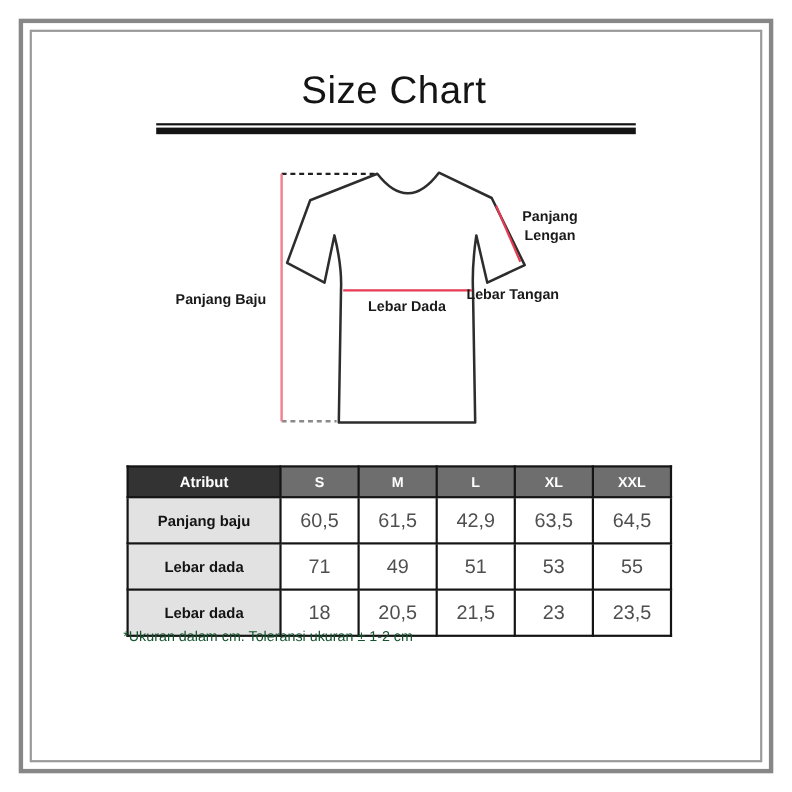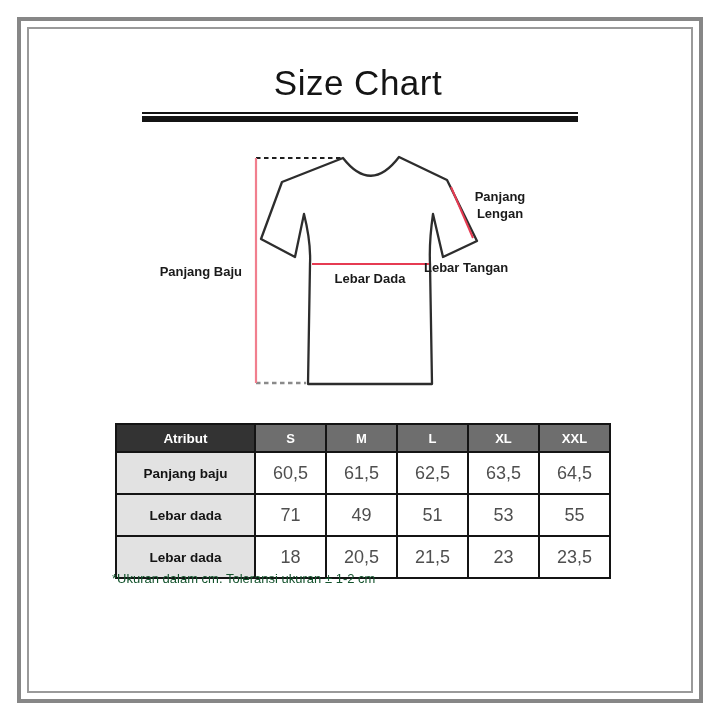--- a/index.html
+++ b/index.html
@@ -167,21 +167,21 @@
         <th class="th-size">L</th>
         <th class="th-size">XL</th>
         <th class="th-size">XXL</th>
       </tr>
     </thead>
     <tbody>
       <tr>
         <td class="td-label">Panjang baju</td>
         <td class="td-val">60,5</td>
         <td class="td-val">61,5</td>
-        <td class="td-val">62,5</td>
+        <td class="td-val">42,9</td>
         <td class="td-val">63,5</td>
         <td class="td-val">64,5</td>
       </tr>
       <tr>
         <td class="td-label">Lebar dada</td>
         <td class="td-val">71</td>
         <td class="td-val">49</td>
         <td class="td-val">51</td>
         <td class="td-val">53</td>
         <td class="td-val">55</td>

